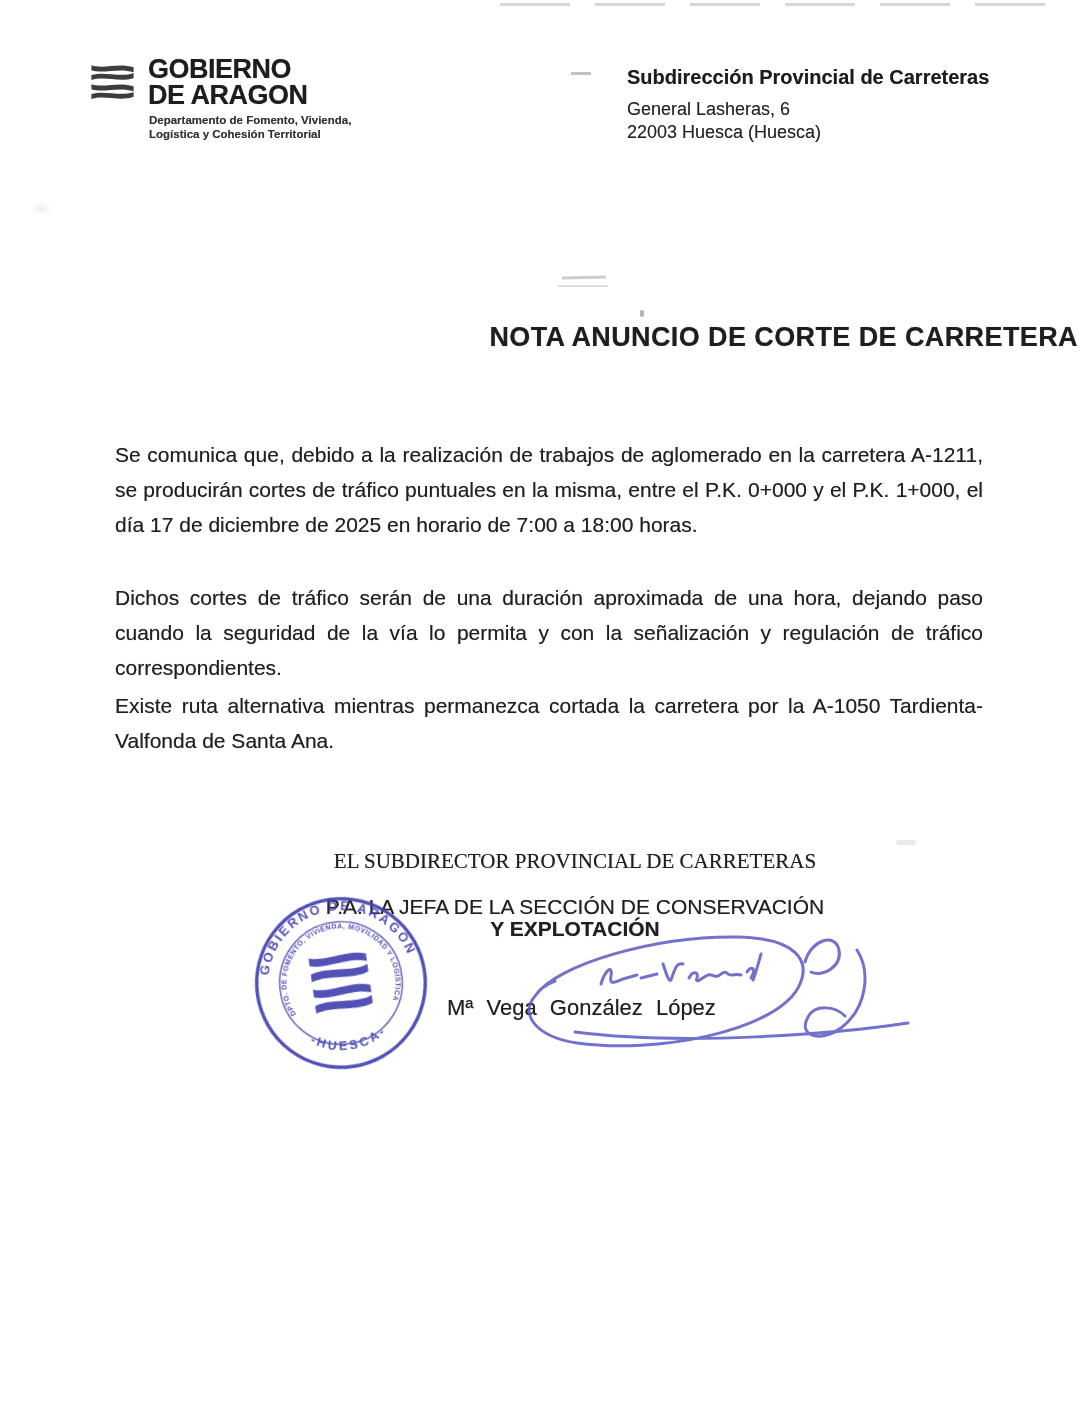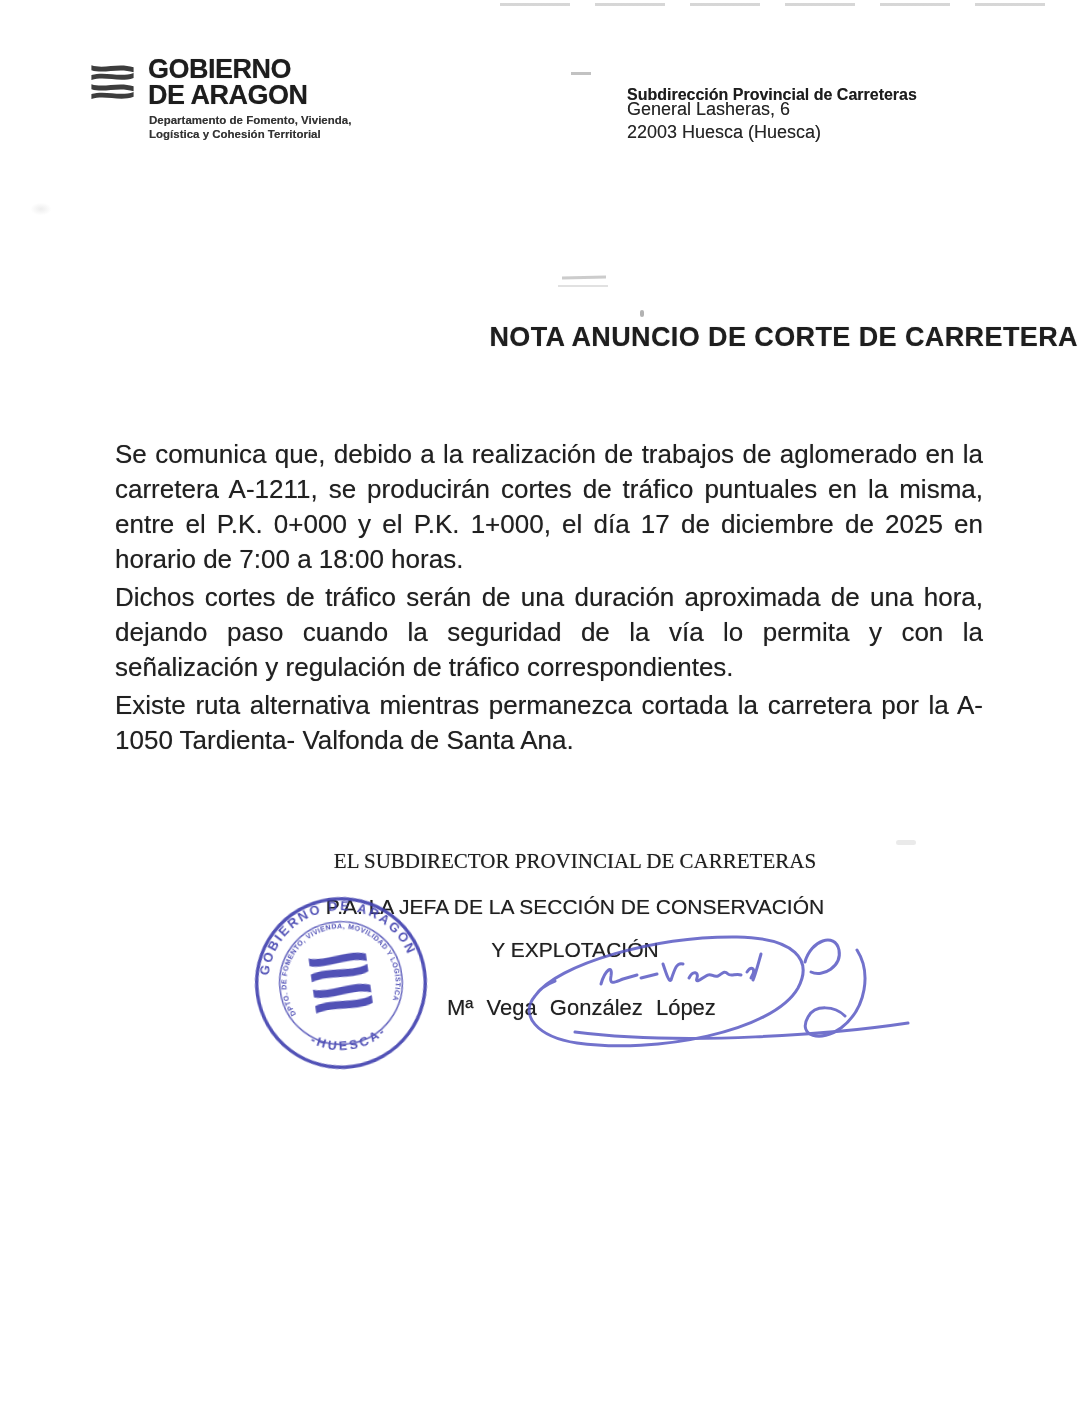--- a/index.html
+++ b/index.html
@@ -26,41 +26,41 @@
 
   
   .logo-icon{position:absolute;left:90px;top:60px;width:45px;height:47px;}
   .org-line{position:absolute;left:148px;font-weight:bold;font-size:27px;line-height:25px;
     letter-spacing:-.5px;color:#1d1d1d;text-shadow:0 0 .7px rgba(20,20,20,.55);}
   .org1{top:57px;} .org2{top:83px;}
   .dept-line{position:absolute;left:149px;font-weight:bold;font-size:11.5px;line-height:13.5px;
     color:#333;text-shadow:0 0 .5px rgba(40,40,40,.5);}
   .dept1{top:114px;} .dept2{top:128px;}
 
-  .office-title{position:absolute;left:627px;top:66px;font-weight:bold;font-size:16px;
-    color:#1d1d1d;text-shadow:0 0 .6px rgba(20,20,20,.5);margin-top:20px;}
+  .office-title{position:absolute;left:627px;top:66px;font-weight:bold;font-size:20px;
+    color:#1d1d1d;text-shadow:0 0 .6px rgba(20,20,20,.5);}
   .office-addr1{position:absolute;left:627px;top:99px;font-size:18px;}
   .office-addr2{position:absolute;left:627px;top:122px;font-size:18px;}
   .office-addr1,.office-addr2{color:#262626;text-shadow:0 0 .6px rgba(30,30,30,.45);}
 
   
   .doc-title{position:absolute;left:78px;top:322px;width:1000px;margin:0;
     text-align:right;font-size:27px;font-weight:bold;letter-spacing:.4px;
     color:#1e1e1e;text-shadow:0 0 .8px rgba(25,25,25,.55);}
 
   
   .body-par{position:absolute;left:115px;width:868px;margin:0;
-    font-size:26px;line-height:35px;text-align:justify;
+    font-size:21px;line-height:35px;text-align:justify;
     color:#202020;text-shadow:0 0 .7px rgba(30,30,30,.5);}
   .p1{top:437px;} .p2{top:580px;} .p3{top:688px;}
 
   
   .sig-line{position:absolute;left:120px;width:910px;text-align:center;
     font-size:21px;color:#202020;text-shadow:0 0 .7px rgba(30,30,30,.5);}
-  .sig1{top:849px;font-family:Liberation Serif, serif;} .sig2{top:895px;} .sig3{top:938px;}
+  .sig1{top:849px;font-family:Liberation Serif, serif;} .sig2{top:895px;} .sig3{top:917px;font-weight:bold;}
   .signer{position:absolute;left:447px;top:995px;font-size:22px;word-spacing:7px;
     color:#202020;text-shadow:0 0 .7px rgba(30,30,30,.5);}
 
   .stamp-wrap{position:absolute;left:250px;top:891px;width:182px;height:184px;
     transform:rotate(-8deg);opacity:.92;filter:blur(.3px);}
   .stamp-wrap svg{width:100%;height:100%;}
   .stamp-text{font-family:"Liberation Sans",sans-serif;font-weight:bold;fill:#4343b0;}
   .stamp-ring{stroke:#4343b0;fill:none;}
 
   .signature-svg{position:absolute;left:505px;top:920px;width:405px;height:142px;opacity:.82;}

